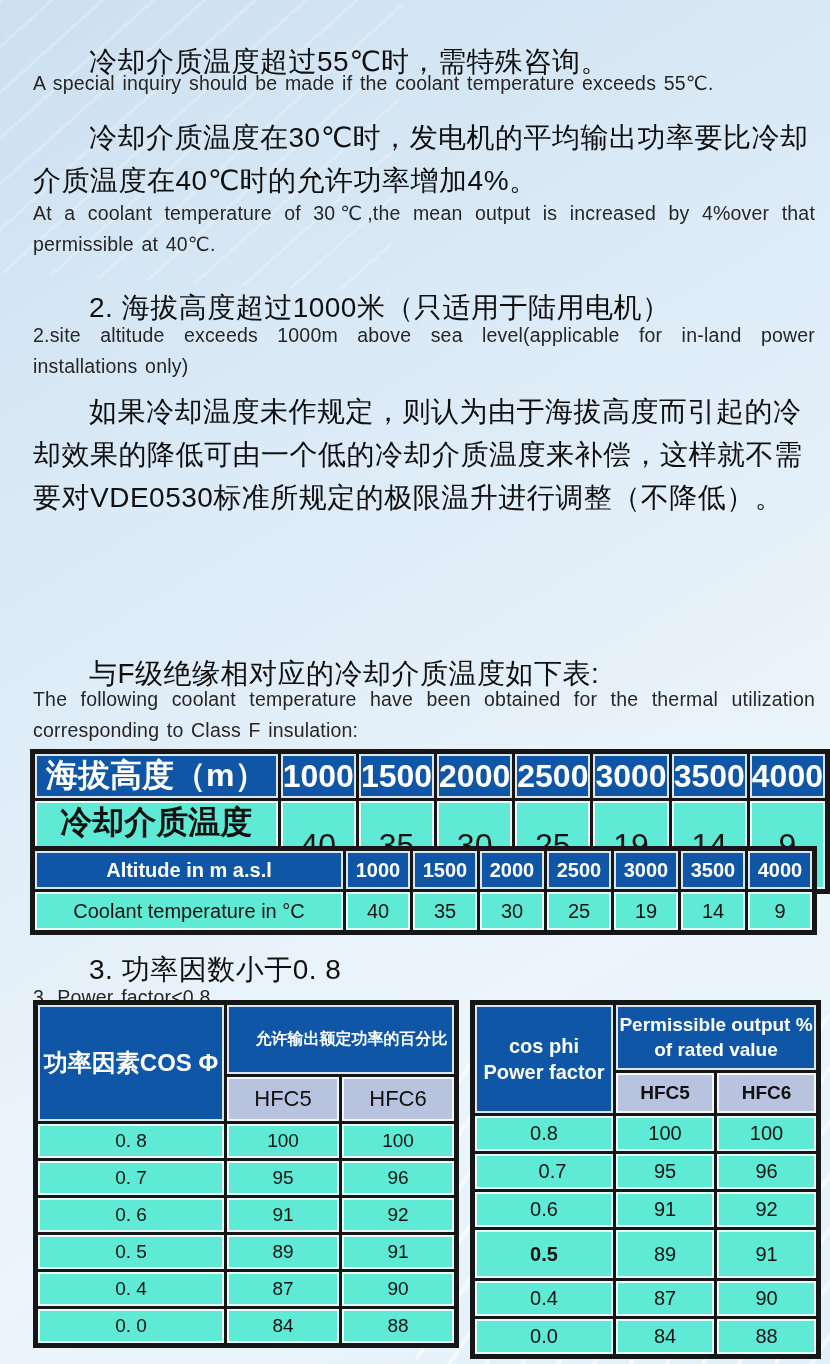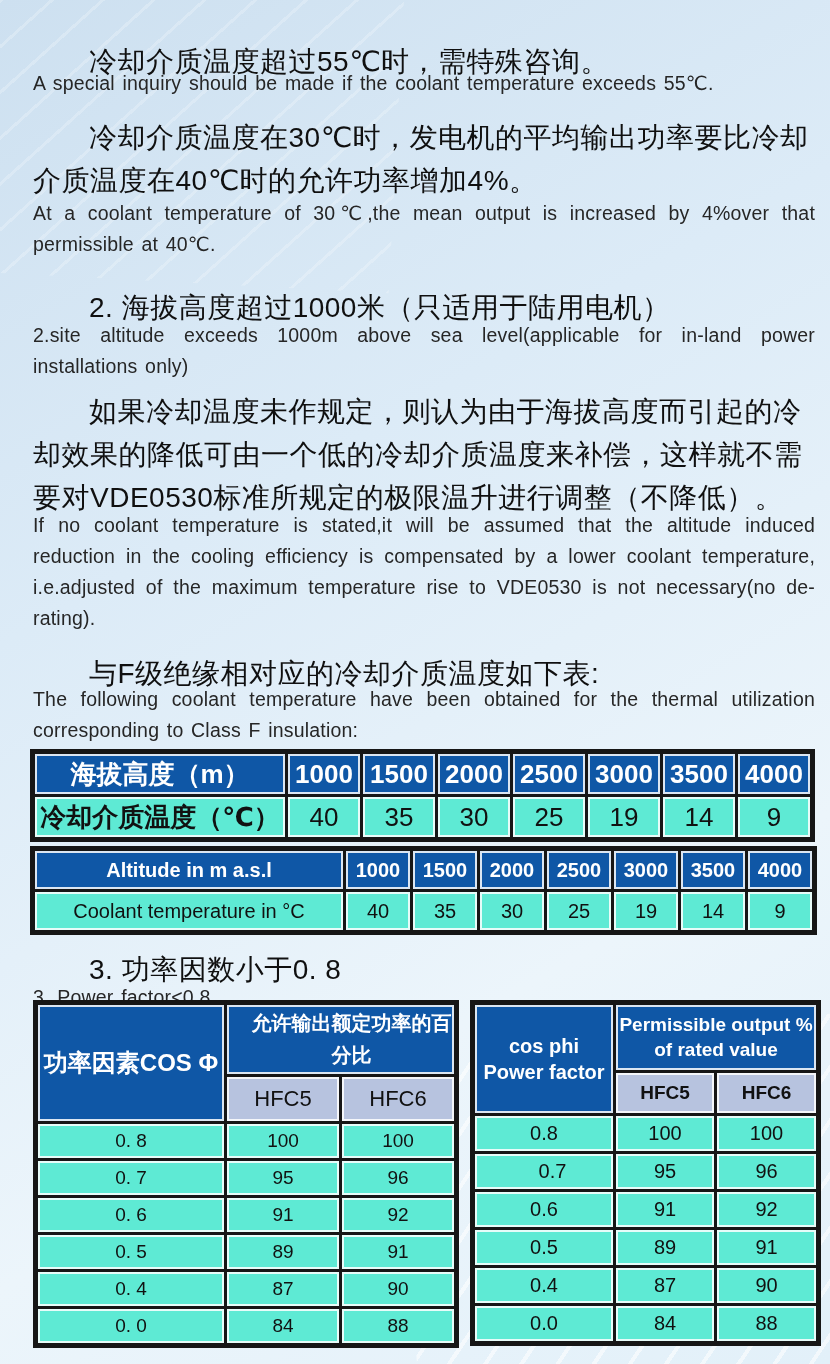--- a/index.html
+++ b/index.html
@@ -30,30 +30,30 @@
   table{border-collapse:separate;border-spacing:3px;background:#161616;border:2px solid #161616;table-layout:fixed;}
   td{
     text-align:center;vertical-align:middle;
     box-shadow:inset 0 0 0 2px rgba(255,255,255,.85);
     overflow:hidden;padding:0 2px;
   }
   td.blue{background:#0f57a6;color:#ffffff;}
   td.sub{background:#b7c3df;color:#111;}
   td.cell{background:#5eead4;color:#111;}
   
-  .alt-zh td{height:40px;font-size:26px;}
+  .alt-zh td{height:40px;font-size:32px;}
   .alt-zh td.blue{font-weight:bold;}
   .alt-zh td.lab{font-weight:600;}
   .alt-en td{height:38px;font-size:20px;}
   .alt-en td.blue{font-weight:bold;}
   
   .pw{float:left;}
   .pw-zh td{font-size:19px;}
   .pw-zh td.corner{font-size:24px;font-weight:600;}
-  .pw-zh td.grp{font-size:20px;font-weight:600;line-height:32px;padding-left:24px;}
+  .pw-zh td.grp{font-size:16px;font-weight:600;line-height:32px;padding-left:24px;}
   .pw-zh td.sub{font-size:22px;}
   .pw-en td{font-size:20px;}
   .pw-en td.corner{font-size:20px;font-weight:600;line-height:26px;}
   .pw-en td.grp{font-size:19px;font-weight:600;line-height:25px;}
   .pw-en td.sub{font-size:19px;font-weight:600;}
 </style>
 </head>
 <body>
 
 <div class="page">
@@ -63,21 +63,20 @@
   <p class="blk zh indent" style="top:12px;">冷却介质温度超过55℃时，需特殊咨询。</p>
   <p class="blk en" style="top:48px;">A special inquiry should be made if the coolant temperature exceeds 55℃.</p>
 
   <p class="blk zh indent" style="top:88px;">冷却介质温度在30℃时，发电机的平均输出功率要比冷却介质温度在40℃时的允许功率增加4%。</p>
   <p class="blk en" style="top:178px;">At a coolant temperature of 30℃,the mean output is increased by 4%over that permissible at 40℃.</p>
 
   <p class="blk zh indent" style="top:258px;">2. 海拔高度超过1000米（只适用于陆用电机）</p>
   <p class="blk en" style="top:300px;">2.site altitude exceeds 1000m above sea level(applicable for in-land power installations only)</p>
 
   <p class="blk zh indent" style="top:362px;">如果冷却温度未作规定，则认为由于海拔高度而引起的冷却效果的降低可由一个低的冷却介质温度来补偿，这样就不需要对VDE0530标准所规定的极限温升进行调整（不降低）。</p>
-  <p class="blk en" style="top:490px;">If no coolant temperature is stated,it will be assumed that the altitude induced reduction in the cooling efficiency is compensated by a lower coolant temperature, i.e.adjusted of the maximum temperature rise to VDE0530 is not necessary(no de-rating).</p>
 
   <p class="blk en" style="top:664px;">The following coolant temperature have been obtained for the thermal utilization corresponding to Class F insulation:</p>
   <p class="blk zh indent" style="top:624px;">与F级绝缘相对应的冷却介质温度如下表:</p>
 
   <table class="alt-zh" style="position:absolute;left:30px;top:749px;">
     <colgroup>
       <col style="width:250px;">
       <col style="width:72px;">
         <col style="width:72px;">
         <col style="width:72px;">
@@ -220,21 +219,21 @@
       <td class="cell" style="height:35px;padding-left:19px;">0.7</td>
       <td class="cell">95</td>
       <td class="cell">96</td>
     </tr>
     <tr>
       <td class="cell" style="height:35px;">0.6</td>
       <td class="cell">91</td>
       <td class="cell">92</td>
     </tr>
     <tr>
-      <td class="cell" style="height:35px;">0.5</td>
+      <td class="cell" style="height:48px;font-weight:bold;">0.5</td>
       <td class="cell">89</td>
       <td class="cell">91</td>
     </tr>
     <tr>
       <td class="cell" style="height:35px;">0.4</td>
       <td class="cell">87</td>
       <td class="cell">90</td>
     </tr>
     <tr>
       <td class="cell" style="height:35px;">0.0</td>

